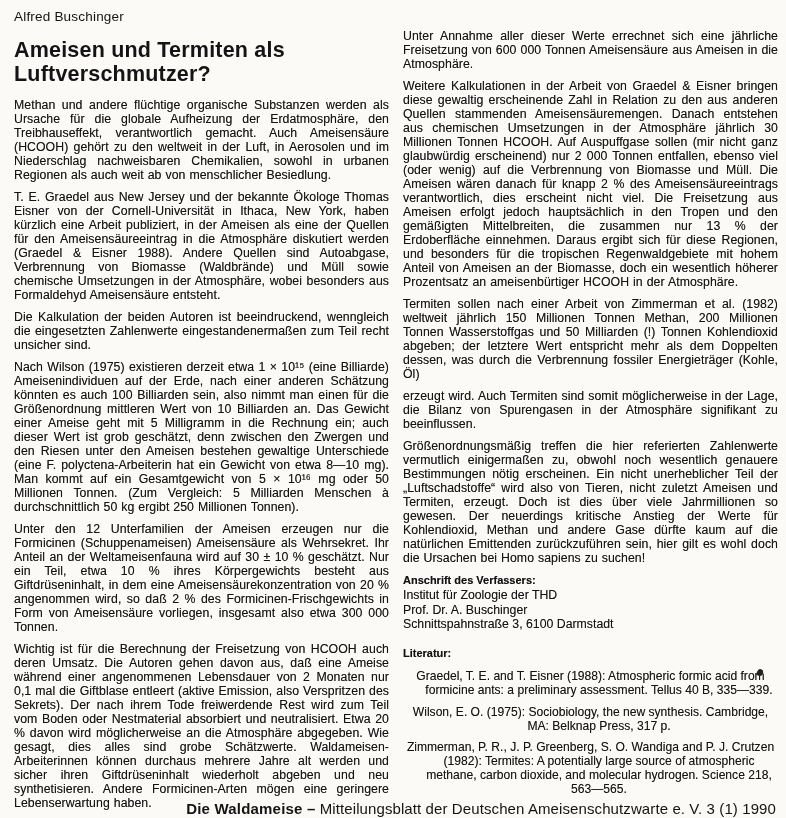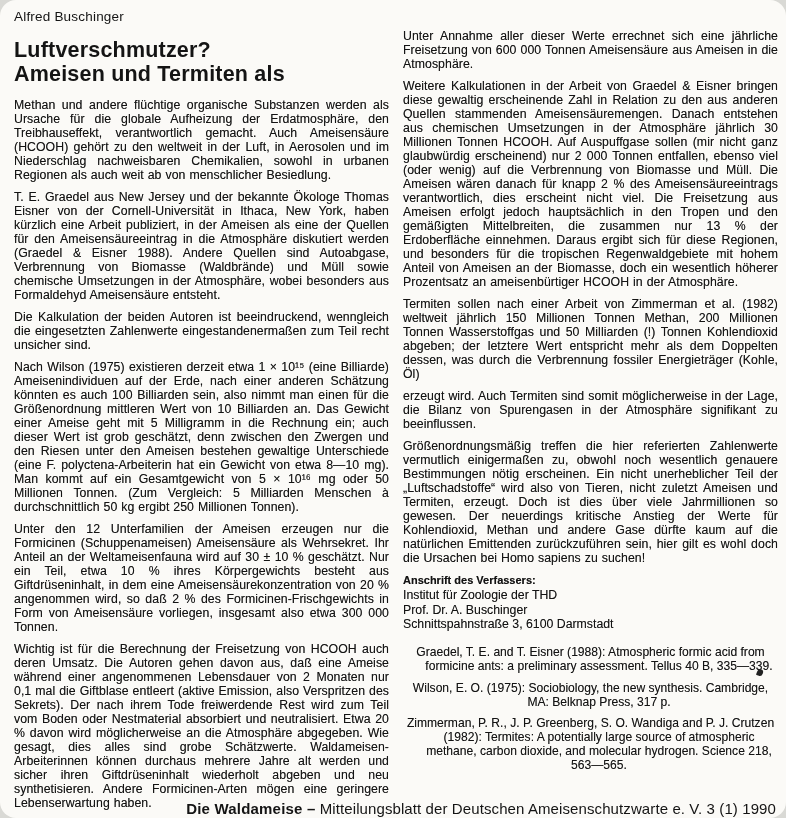--- a/index.html
+++ b/index.html
@@ -6,21 +6,20 @@
   .page {
     position: relative;
     width: 786px;
     height: 818px;
     margin: 0 auto;
     background: #fbfaf7;
     color: #141414;
     font-family: "Liberation Sans", "DejaVu Sans", sans-serif;
     overflow: hidden;
     box-sizing: border-box;
-    border-radius: 16px;
   }
   .columns {
     display: flex;
     gap: 14px;
     padding: 8px 8px 0 14px;
     box-sizing: border-box;
   }
   .col { width: 375px; box-sizing: border-box; }
   .col-right { padding-top: 21px; }
 
@@ -100,22 +99,22 @@
 </style>
 </head>
 <body>
 
 <div class="page">
   <div class="columns">
 
     <div class="col col-left">
       <div class="author">Alfred Buschinger</div>
       <h1 class="title">
+        <span class="tl">Ameisen und Termiten als</span>
         <span class="tl">Luftverschmutzer?</span>
-        <span class="tl">Ameisen und Termiten als</span>
       </h1>
       <p class="body">Methan und andere flüchtige organische Substanzen werden als Ursache für die globale Aufheizung der Erdatmosphäre, den Treibhauseffekt, verantwortlich gemacht. Auch Ameisensäure (HCOOH) gehört zu den weltweit in der Luft, in Aerosolen und im Niederschlag nachweisbaren Chemikalien, sowohl in urbanen Regionen als auch weit ab von menschlicher Besiedlung.</p>
       <p class="body">T. E. Graedel aus New Jersey und der bekannte Ökologe Thomas Eisner von der Cornell-Universität in Ithaca, New York, haben kürzlich eine Arbeit publiziert, in der Ameisen als eine der Quellen für den Ameisensäureeintrag in die Atmosphäre diskutiert werden (Graedel &amp; Eisner 1988). Andere Quellen sind Autoabgase, Verbrennung von Biomasse (Waldbrände) und Müll sowie chemische Umsetzungen in der Atmosphäre, wobei besonders aus Formaldehyd Ameisensäure entsteht.</p>
       <p class="body">Die Kalkulation der beiden Autoren ist beeindruckend, wenngleich die eingesetzten Zahlenwerte eingestandenermaßen zum Teil recht unsicher sind.</p>
       <p class="body">Nach Wilson (1975) existieren derzeit etwa 1 × 10¹⁵ (eine Billiarde) Ameisenindividuen auf der Erde, nach einer anderen Schätzung könnten es auch 100 Billiarden sein, also nimmt man einen für die Größenordnung mittleren Wert von 10 Billiarden an. Das Gewicht einer Ameise geht mit 5 Milligramm in die Rechnung ein; auch dieser Wert ist grob geschätzt, denn zwischen den Zwergen und den Riesen unter den Ameisen bestehen gewaltige Unterschiede (eine F. polyctena-Arbeiterin hat ein Gewicht von etwa 8—10 mg). Man kommt auf ein Gesamtgewicht von 5 × 10¹⁶ mg oder 50 Millionen Tonnen. (Zum Vergleich: 5 Milliarden Menschen à durchschnittlich 50 kg ergibt 250 Millionen Tonnen).</p>
       <p class="body">Unter den 12 Unterfamilien der Ameisen erzeugen nur die Formicinen (Schuppenameisen) Ameisensäure als Wehrsekret. Ihr Anteil an der Weltameisenfauna wird auf 30 ± 10 % geschätzt. Nur ein Teil, etwa 10 % ihres Körpergewichts besteht aus Giftdrüseninhalt, in dem eine Ameisensäurekonzentration von 20 % angenommen wird, so daß 2 % des Formicinen-Frischgewichts in Form von Ameisensäure vorliegen, insgesamt also etwa 300 000 Tonnen.</p>
       <p class="body">Wichtig ist für die Berechnung der Freisetzung von HCOOH auch deren Umsatz. Die Autoren gehen davon aus, daß eine Ameise während einer angenommenen Lebensdauer von 2 Monaten nur 0,1 mal die Giftblase entleert (aktive Emission, also Verspritzen des Sekrets). Der nach ihrem Tode freiwerdende Rest wird zum Teil vom Boden oder Nestmaterial absorbiert und neutralisiert. Etwa 20 % davon wird möglicherweise an die Atmosphäre abgegeben. Wie gesagt, dies alles sind grobe Schätzwerte. Waldameisen-Arbeiterinnen können durchaus mehrere Jahre alt werden und sicher ihren Giftdrüseninhalt wiederholt abgeben und neu synthetisieren. Andere Formicinen-Arten mögen eine geringere Lebenserwartung haben.</p>
     </div>
 
     <div class="col col-right">
@@ -126,20 +125,21 @@
       <p class="body">Größenordnungsmäßig treffen die hier referierten Zahlenwerte vermutlich einigermaßen zu, obwohl noch wesentlich genauere Bestimmungen nötig erscheinen. Ein nicht unerheblicher Teil der „Luftschadstoffe“ wird also von Tieren, nicht zuletzt Ameisen und Termiten, erzeugt. Doch ist dies über viele Jahrmillionen so gewesen. Der neuerdings kritische Anstieg der Werte für Kohlendioxid, Methan und andere Gase dürfte kaum auf die natürlichen Emittenden zurückzuführen sein, hier gilt es wohl doch die Ursachen bei Homo sapiens zu suchen!</p>
 
       <div class="address">
         <div class="block-heading">Anschrift des Verfassers:</div>
         <div class="addr-line">Institut für Zoologie der THD</div>
         <div class="addr-line">Prof. Dr. A. Buschinger</div>
         <div class="addr-line">Schnittspahnstraße 3, 6100 Darmstadt</div>
       </div>
 
       <div class="literature">
+        <div class="block-heading">Literatur:</div>
         <p class="ref">Graedel, T. E. and T. Eisner (1988): Atmospheric formic acid from formicine ants: a preliminary assessment. Tellus 40 B, 335—339.</p>
         <p class="ref">Wilson, E. O. (1975): Sociobiology, the new synthesis. Cambridge, MA: Belknap Press, 317 p.</p>
         <p class="ref">Zimmerman, P. R., J. P. Greenberg, S. O. Wandiga and P. J. Crutzen (1982): Termites: A potentially large source of atmospheric methane, carbon dioxide, and molecular hydrogen. Science 218, 563—565.</p>
       </div>
     </div>
 
   </div>
 
   <div class="footer">
     <span class="footer-journal">Die Waldameise –</span>

